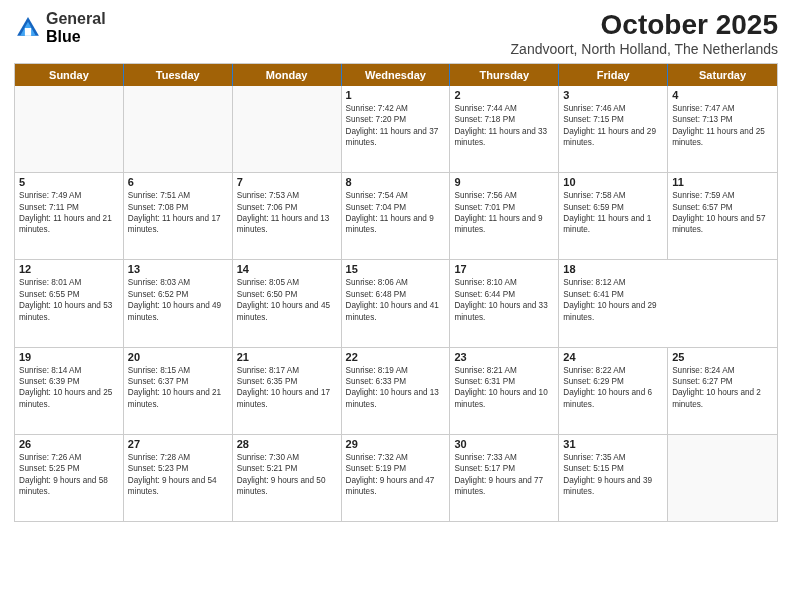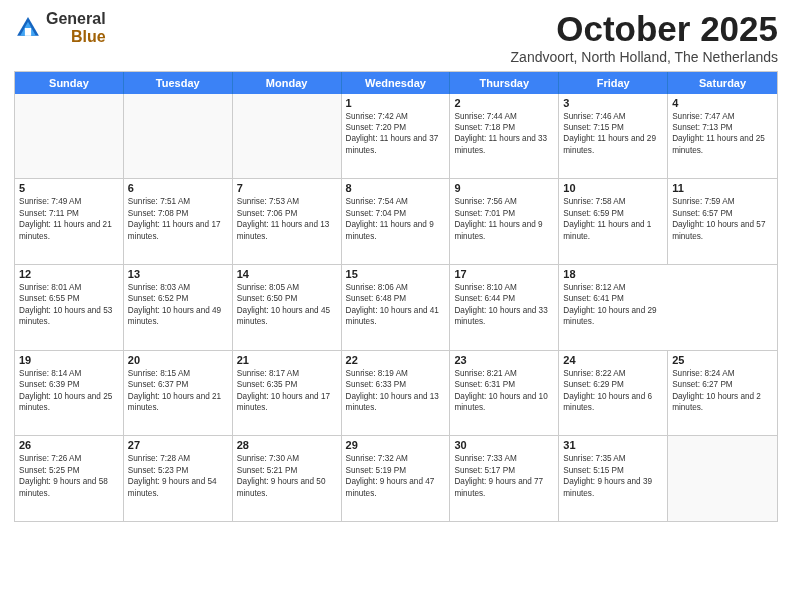--- a/index.html
+++ b/index.html
@@ -27,48 +27,48 @@
       display: flex;
       align-items: center;
       gap: 4px;
     }
     .logo-text {
       font-size: 16px;
       font-weight: bold;
       line-height: 1.1;
     }
     .logo-general { color: #333; }
-    .logo-blue { color: #a16207; text-align: right; }
+    .logo-blue { color: #000000; }
     .logo-icon {
       width: 28px;
       height: 28px;
     }
     .title-block {
       text-align: right;
     }
     .month-title {
-      font-size: 35px;
+      font-size: 28px;
       font-weight: bold;
       color: #222;
       line-height: 1.1;
     }
     .subtitle {
       font-size: 14px;
       color: #444;
     }
     .calendar {
       flex: 1;
       display: flex;
       flex-direction: column;
       border: 1px solid #ccc;
     }
     .cal-header {
       display: grid;
       grid-template-columns: repeat(7, 1fr);
-      background: #3b82f6;
+      background: #a16207;
     }
     .cal-header-cell {
       color: #fff;
       font-size: 11px;
       font-weight: bold;
       text-align: center;
       padding: 5px 2px;
       border-right: 1px solid #2979d0;
     }
     .cal-header-cell:last-child { border-right: none; }

